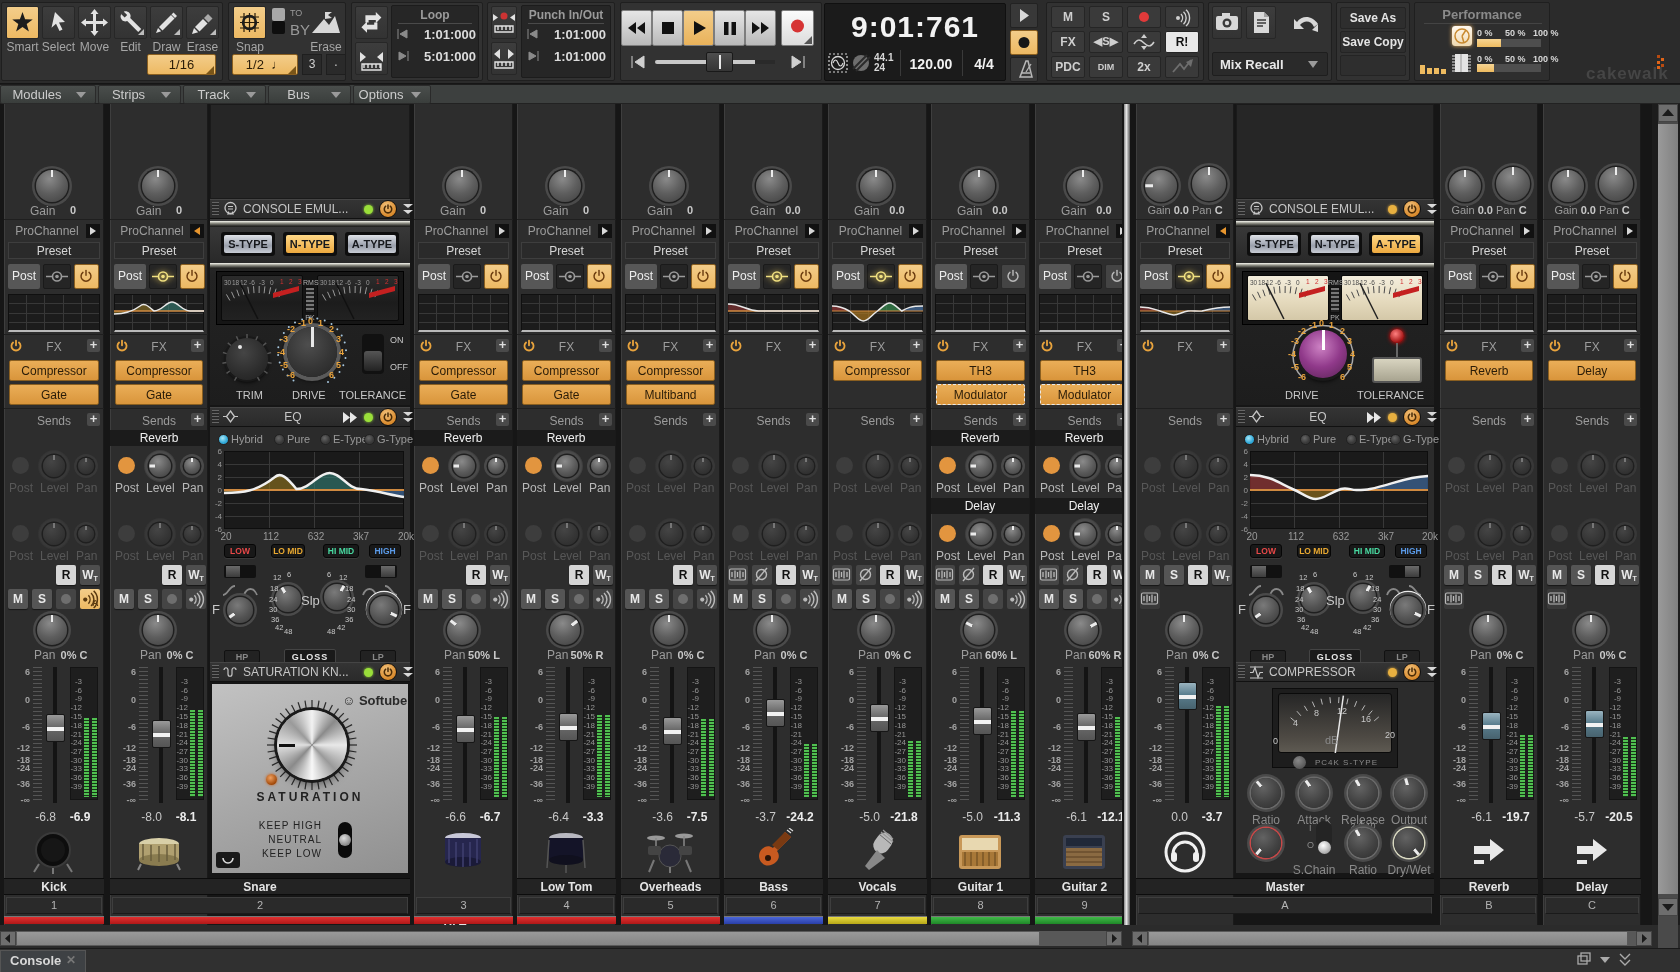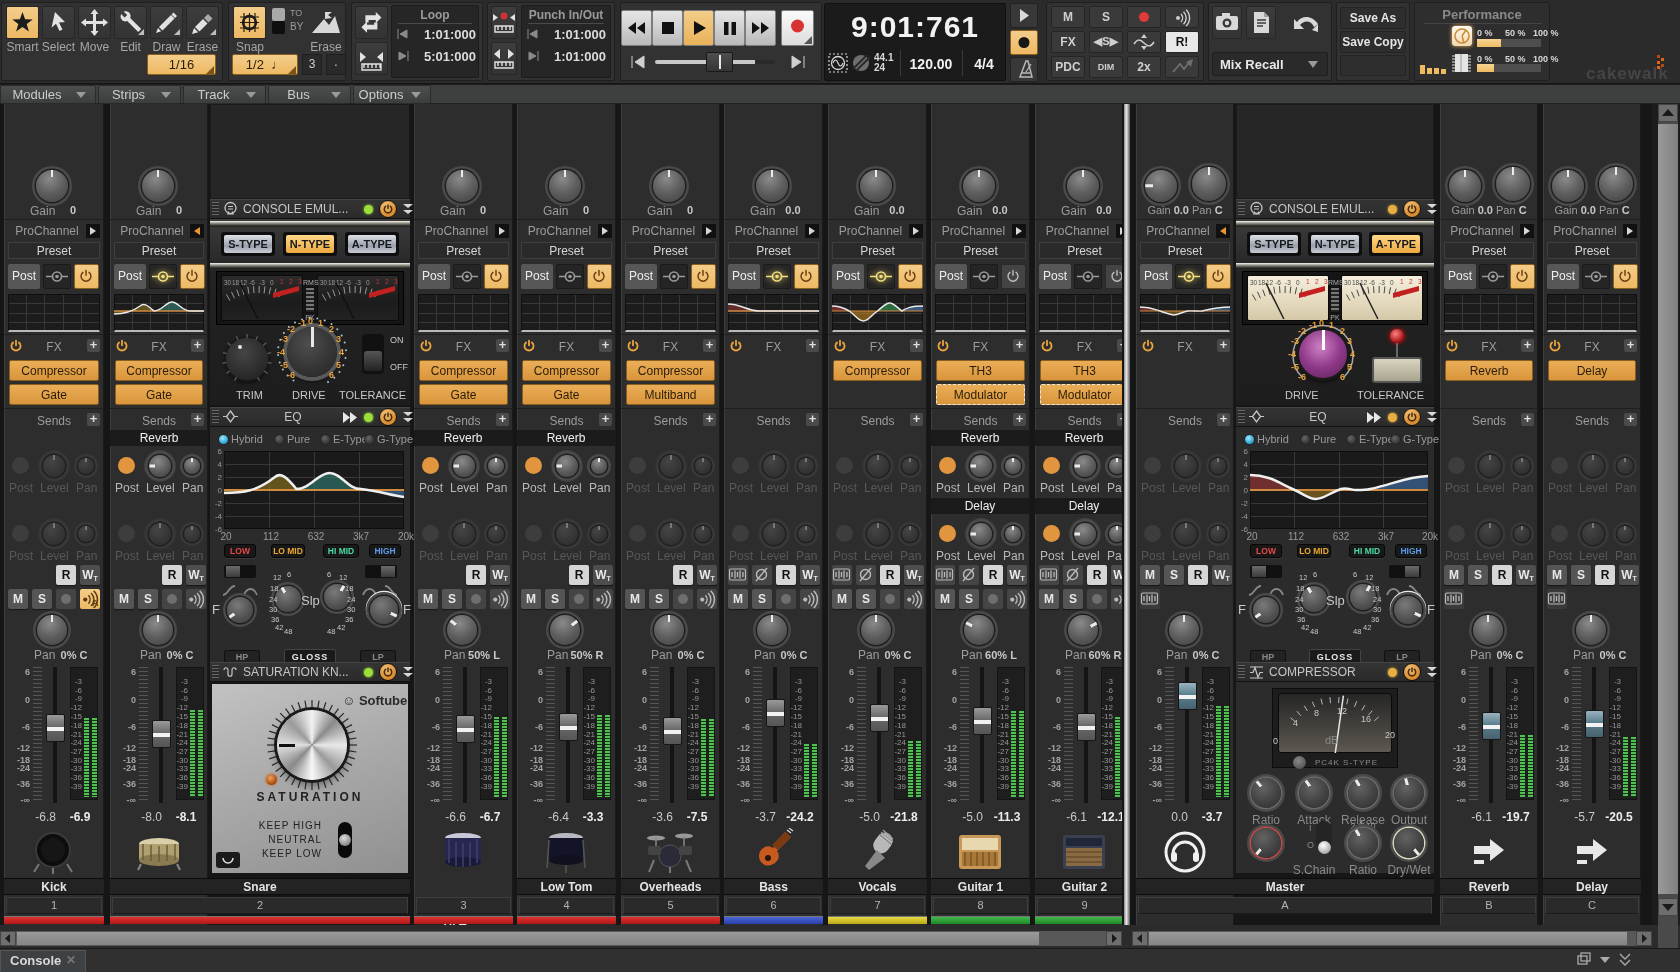--- a/index.html
+++ b/index.html
@@ -75,21 +75,21 @@
 <svg class="abs" style="left:233px;top:6px" width="33" height="33" viewBox="0 0 33 33">
     <g stroke="#2a1c08" stroke-width="1.2">
       <path d="M7 11h19M7 16.5h19M7 22h19M11 7v19M16.5 7v19M22 7v19"></path>
     </g>
     <circle cx="16.5" cy="16.5" r="6.5" fill="none" stroke="#1c1c1c" stroke-width="2.4"></circle>
   </svg>
 <div class="tblab" style="left:230px;top:40px;width:40px">Snap</div>
 <div class="abs" style="left:272px;top:8px;width:13px;height:13px;background:#a8a8a8;border-radius:2px"></div>
 <div class="abs" style="left:272px;top:21px;width:13px;height:13px;background:#0e0e0e;border-radius:2px"></div>
 <div class="abs" style="left:290px;top:8px;color:#9a9a9a;font-size:9px">TO</div>
-<div class="abs" style="left:290px;top:21px;color:#9a9a9a;font-size:10px">BY</div>
+<div class="abs" style="left:290px;top:21px;color:#9a9a9a;font-size:15px">BY</div>
 <svg class="abs" style="left:308px;top:6px" width="36" height="33" viewBox="0 0 36 33">
     <path d="M4 27 L16 13 l5 6 6-9 5 17z" fill="#d8d8d8"></path>
     <path d="M17 13v-7h7l-4 3 4 3z" fill="#d8d8d8"></path>
   </svg>
 <div class="tblab" style="left:303px;top:40px;width:46px">Erase</div>
 <div class="abs ob" style="left:232px;top:54px;width:66px;height:21px;border-radius:2px;border:1px solid #8a5f20;color:#2a1c08;font-size:13px;text-align:center;line-height:20px">1/2&nbsp;&nbsp;♩</div>
 <svg class="abs" style="left:288px;top:66px" width="8" height="8">
     <path d="M8 0v8H0z" fill="#7a5518"></path>
   </svg>
 <div class="abs" style="left:302px;top:54px;width:20px;height:21px;background:#2a2a2a;border:1px solid #1f1f1f;color:#cfcfcf;font-size:12px;text-align:center;line-height:19px">3</div>

